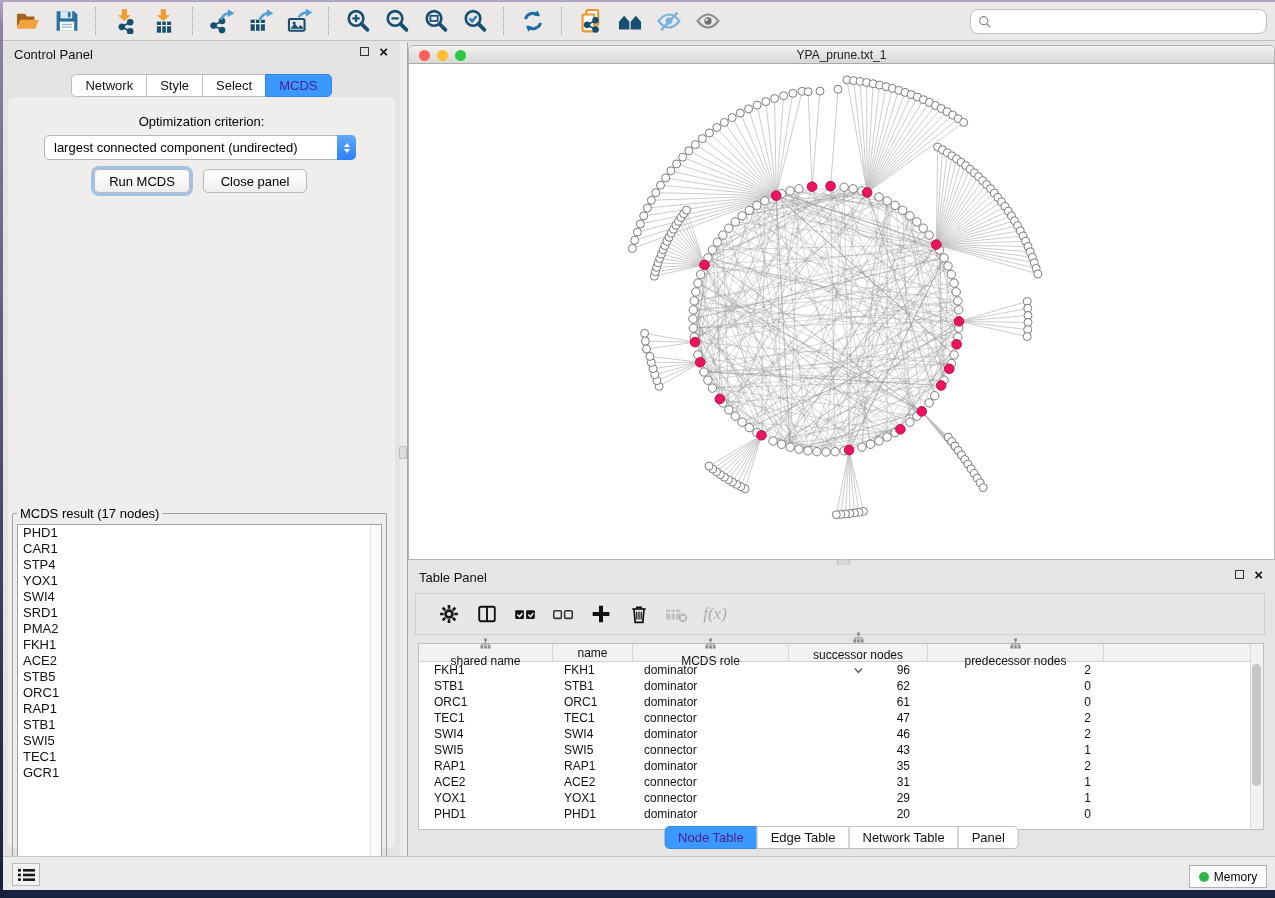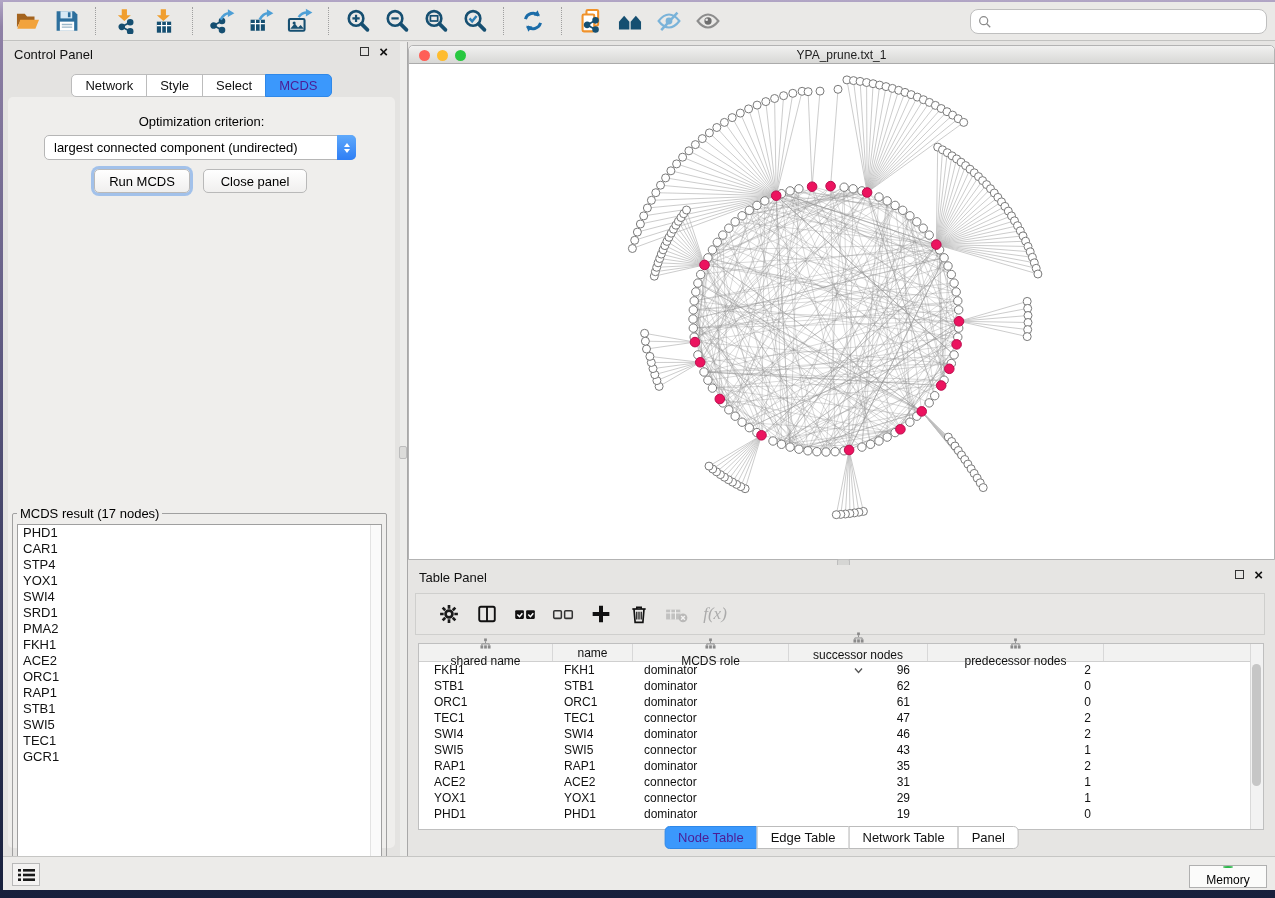--- a/index.html
+++ b/index.html
@@ -83,21 +83,21 @@
   .tr { display:flex; height:16px; }
   .td { font-size:12px; color:#111; line-height:16px; white-space:nowrap; overflow:hidden; }
   .tscroll { position:absolute; right:0; top:0; bottom:0; width:13px; background:#f2f2f2; border-left:1px solid #d9d9d9; }
   .tthumb { position:absolute; left:1px; width:9px; top:20px; height:122px; background:#c6c6c6; border-radius:5px; }
   #table-tabs { bottom:6px; left:50%; transform:translateX(-50%); }
 
   
   .statusbar { position:absolute; left:0; bottom:0; width:100%; height:34px; background:#ecebe9; border-top:1px solid #c6c6c4; }
   .list-btn { position:absolute; left:9px; top:6px; width:28px; height:23px; background:#f4f3f2; border:1px solid #b9b9b9; display:flex; align-items:center; justify-content:center; }
   .mem-btn { position:absolute; right:8px; top:8px; width:78px; height:23px; background:#fbfbfa; border:1px solid #b0b0b0;
-    display:flex; align-items:center; justify-content:center; gap:5px; font:12px "Liberation Sans",sans-serif;flex-direction:column; }
+    display:flex; align-items:center; justify-content:center; gap:5px; font:12px "Liberation Sans",sans-serif; }
   .mem-dot { width:10px; height:10px; border-radius:50%; }
 </style>
 </head>
 <body>
 
 <div id="app">
 
   <div class="toolbar">
     <div id="tb-icons" style="display:flex;align-items:center;">
         <div class="tb-btn">
@@ -280,20 +280,21 @@
           <div id="mcds-items">
               <div class="item">PHD1</div>
               <div class="item">CAR1</div>
               <div class="item">STP4</div>
               <div class="item">YOX1</div>
               <div class="item">SWI4</div>
               <div class="item">SRD1</div>
               <div class="item">PMA2</div>
               <div class="item">FKH1</div>
               <div class="item">ACE2</div>
+              <div class="item">STB5</div>
               <div class="item">ORC1</div>
               <div class="item">RAP1</div>
               <div class="item">STB1</div>
               <div class="item">SWI5</div>
               <div class="item">TEC1</div>
               <div class="item">GCR1</div>
             </div>
           <div class="list-scroll"></div>
         </div>
       </fieldset>
@@ -751,21 +752,21 @@
             <div class="td" style="width: 134px; text-align: left; padding-left: 15px;">YOX1</div>
             <div class="td" style="width: 80px; text-align: left; padding-left: 11px;">YOX1</div>
             <div class="td" style="width: 156px; text-align: left; padding-left: 11px;">connector</div>
             <div class="td" style="width: 139px; text-align: right; padding-right: 18px;">29</div>
             <div class="td" style="width: 176px; text-align: right; padding-right: 13px;">1</div>
           </div>
           <div class="tr">
             <div class="td" style="width: 134px; text-align: left; padding-left: 15px;">PHD1</div>
             <div class="td" style="width: 80px; text-align: left; padding-left: 11px;">PHD1</div>
             <div class="td" style="width: 156px; text-align: left; padding-left: 11px;">dominator</div>
-            <div class="td" style="width: 139px; text-align: right; padding-right: 18px;">19</div>
+            <div class="td" style="width: 139px; text-align: right; padding-right: 18px;">20</div>
             <div class="td" style="width: 176px; text-align: right; padding-right: 13px;">0</div>
           </div>
         </div>
       <div class="tscroll">
           <div class="tthumb"></div>
         </div>
     </div>
     <div class="seg-tabs" id="table-tabs" style="position:absolute;">
         <div class="seg active">Node Table</div>
         <div class="seg">Edge Table</div>

